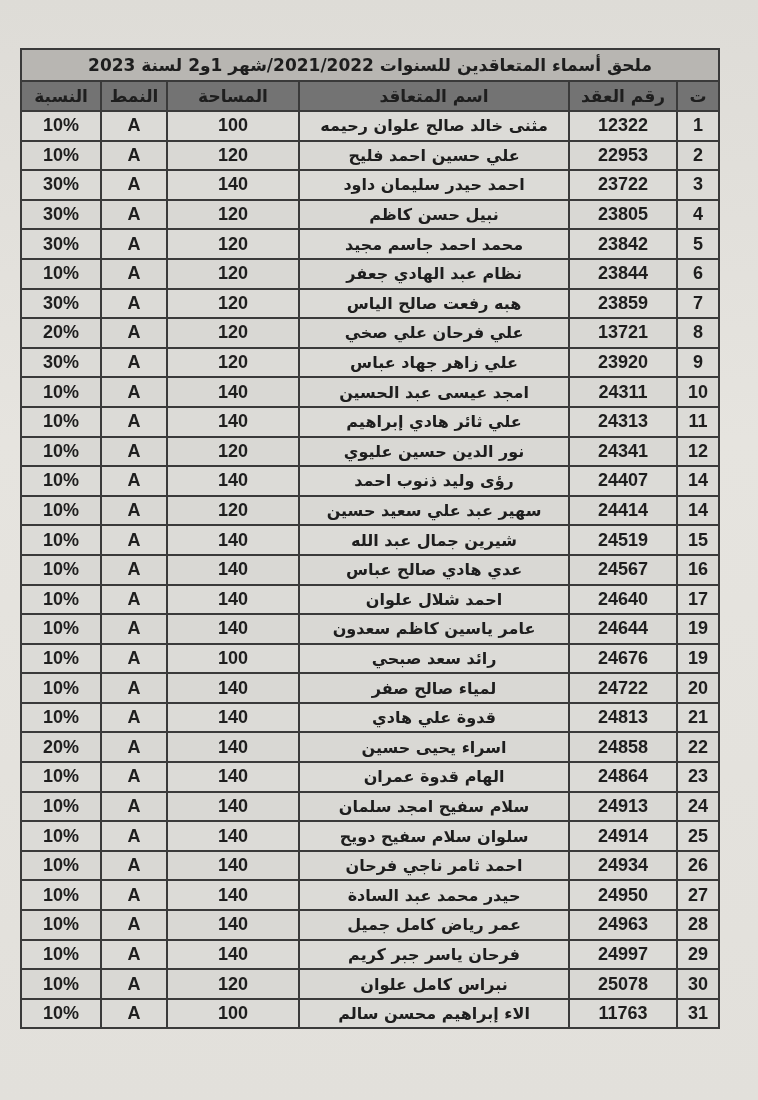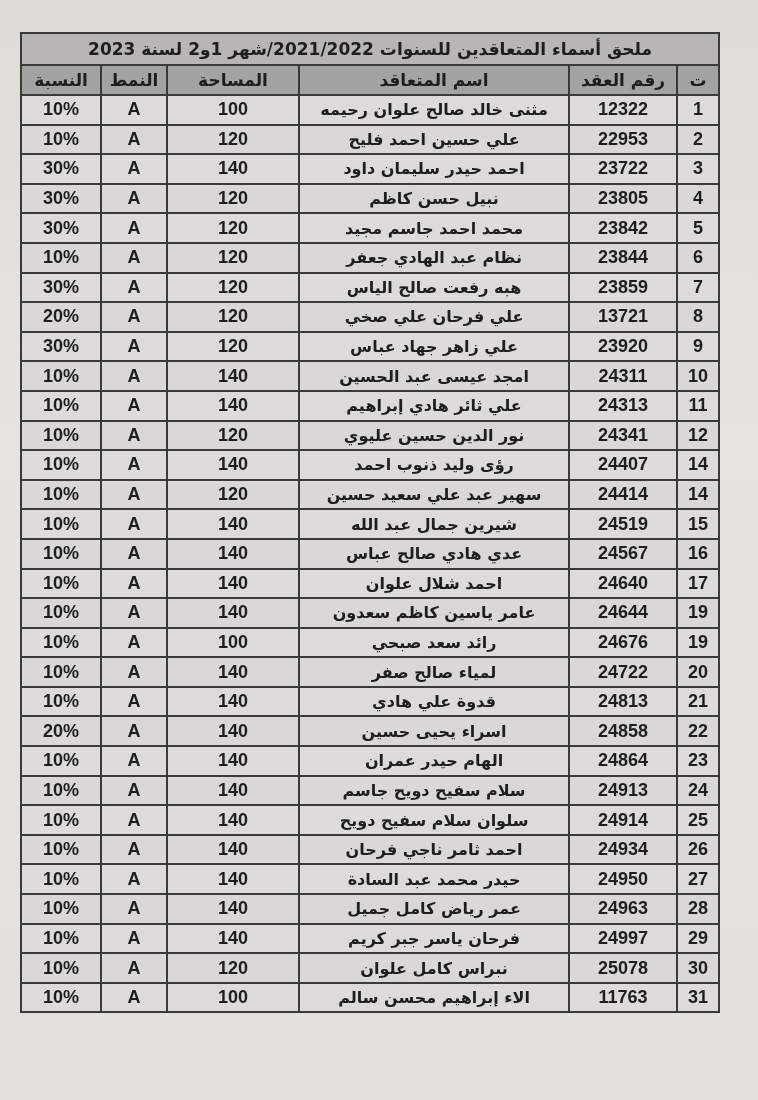--- a/index.html
+++ b/index.html
@@ -4,36 +4,36 @@
 <style>
   html, body { margin:0; padding:0; }
   body {
     width:758px; height:1100px; overflow:hidden;
     background: linear-gradient(180deg, #dedcd7 0%, #e6e4df 40%, #e2e0db 100%);
     font-family: "DejaVu Sans", sans-serif;
     color:#1e1e1e;
     position:relative;
   }
   .sheet {
-    position:absolute; left:20px; top:32px; width:698px;
+    position:absolute; left:20px; top:48px; width:698px;
   }
   table {
     border-collapse:collapse; width:698px; table-layout:fixed;
     direction:rtl;
   }
   td, th {
     border:2px solid #3a3a3a;
     text-align:center; vertical-align:middle;
     padding:0; overflow:hidden; white-space:nowrap;
   }
   .title-row th {
     height:30px; background:#b8b6b2; font-size:17px; font-weight:bold;
   }
   .head-row th {
-    height:28px; background:#a3a3a3; font-size:17px; font-weight:bold;
+    height:28px; background:#737373; font-size:17px; font-weight:bold;
   }
   tbody td { height:27.6px; font-size:17px; font-weight:bold; background:#d9d8d4; }
   tbody tr:nth-child(odd) td { background:#dcdbd7; }
   td.name { font-size:16px;text-align:center; }
   td.num { font-family:"Liberation Sans", sans-serif; font-size:18px; }
   .c-idx{width:42px}.c-contract{width:108px}.c-name{width:270px}
   .c-area{width:132px}.c-type{width:66px}.c-pct{width:80px}
 </style>
 </head>
 <body>
@@ -234,29 +234,29 @@
           <td class="num">22</td>
           <td class="num">24858</td>
           <td class="name">اسراء يحيى حسين</td>
           <td class="num">140</td>
           <td class="num">A</td>
           <td class="num">20%</td>
         </tr>
         <tr>
           <td class="num">23</td>
           <td class="num">24864</td>
-          <td class="name">الهام حيدر عمران</td>
+          <td class="name">الهام قدوة عمران</td>
           <td class="num">140</td>
           <td class="num">A</td>
           <td class="num">10%</td>
         </tr>
         <tr>
           <td class="num">24</td>
           <td class="num">24913</td>
-          <td class="name">سلام سفيح دويح جاسم</td>
+          <td class="name">سلام سفيح امجد سلمان</td>
           <td class="num">140</td>
           <td class="num">A</td>
           <td class="num">10%</td>
         </tr>
         <tr>
           <td class="num">25</td>
           <td class="num">24914</td>
           <td class="name">سلوان سلام سفيح دويح</td>
           <td class="num">140</td>
           <td class="num">A</td>

